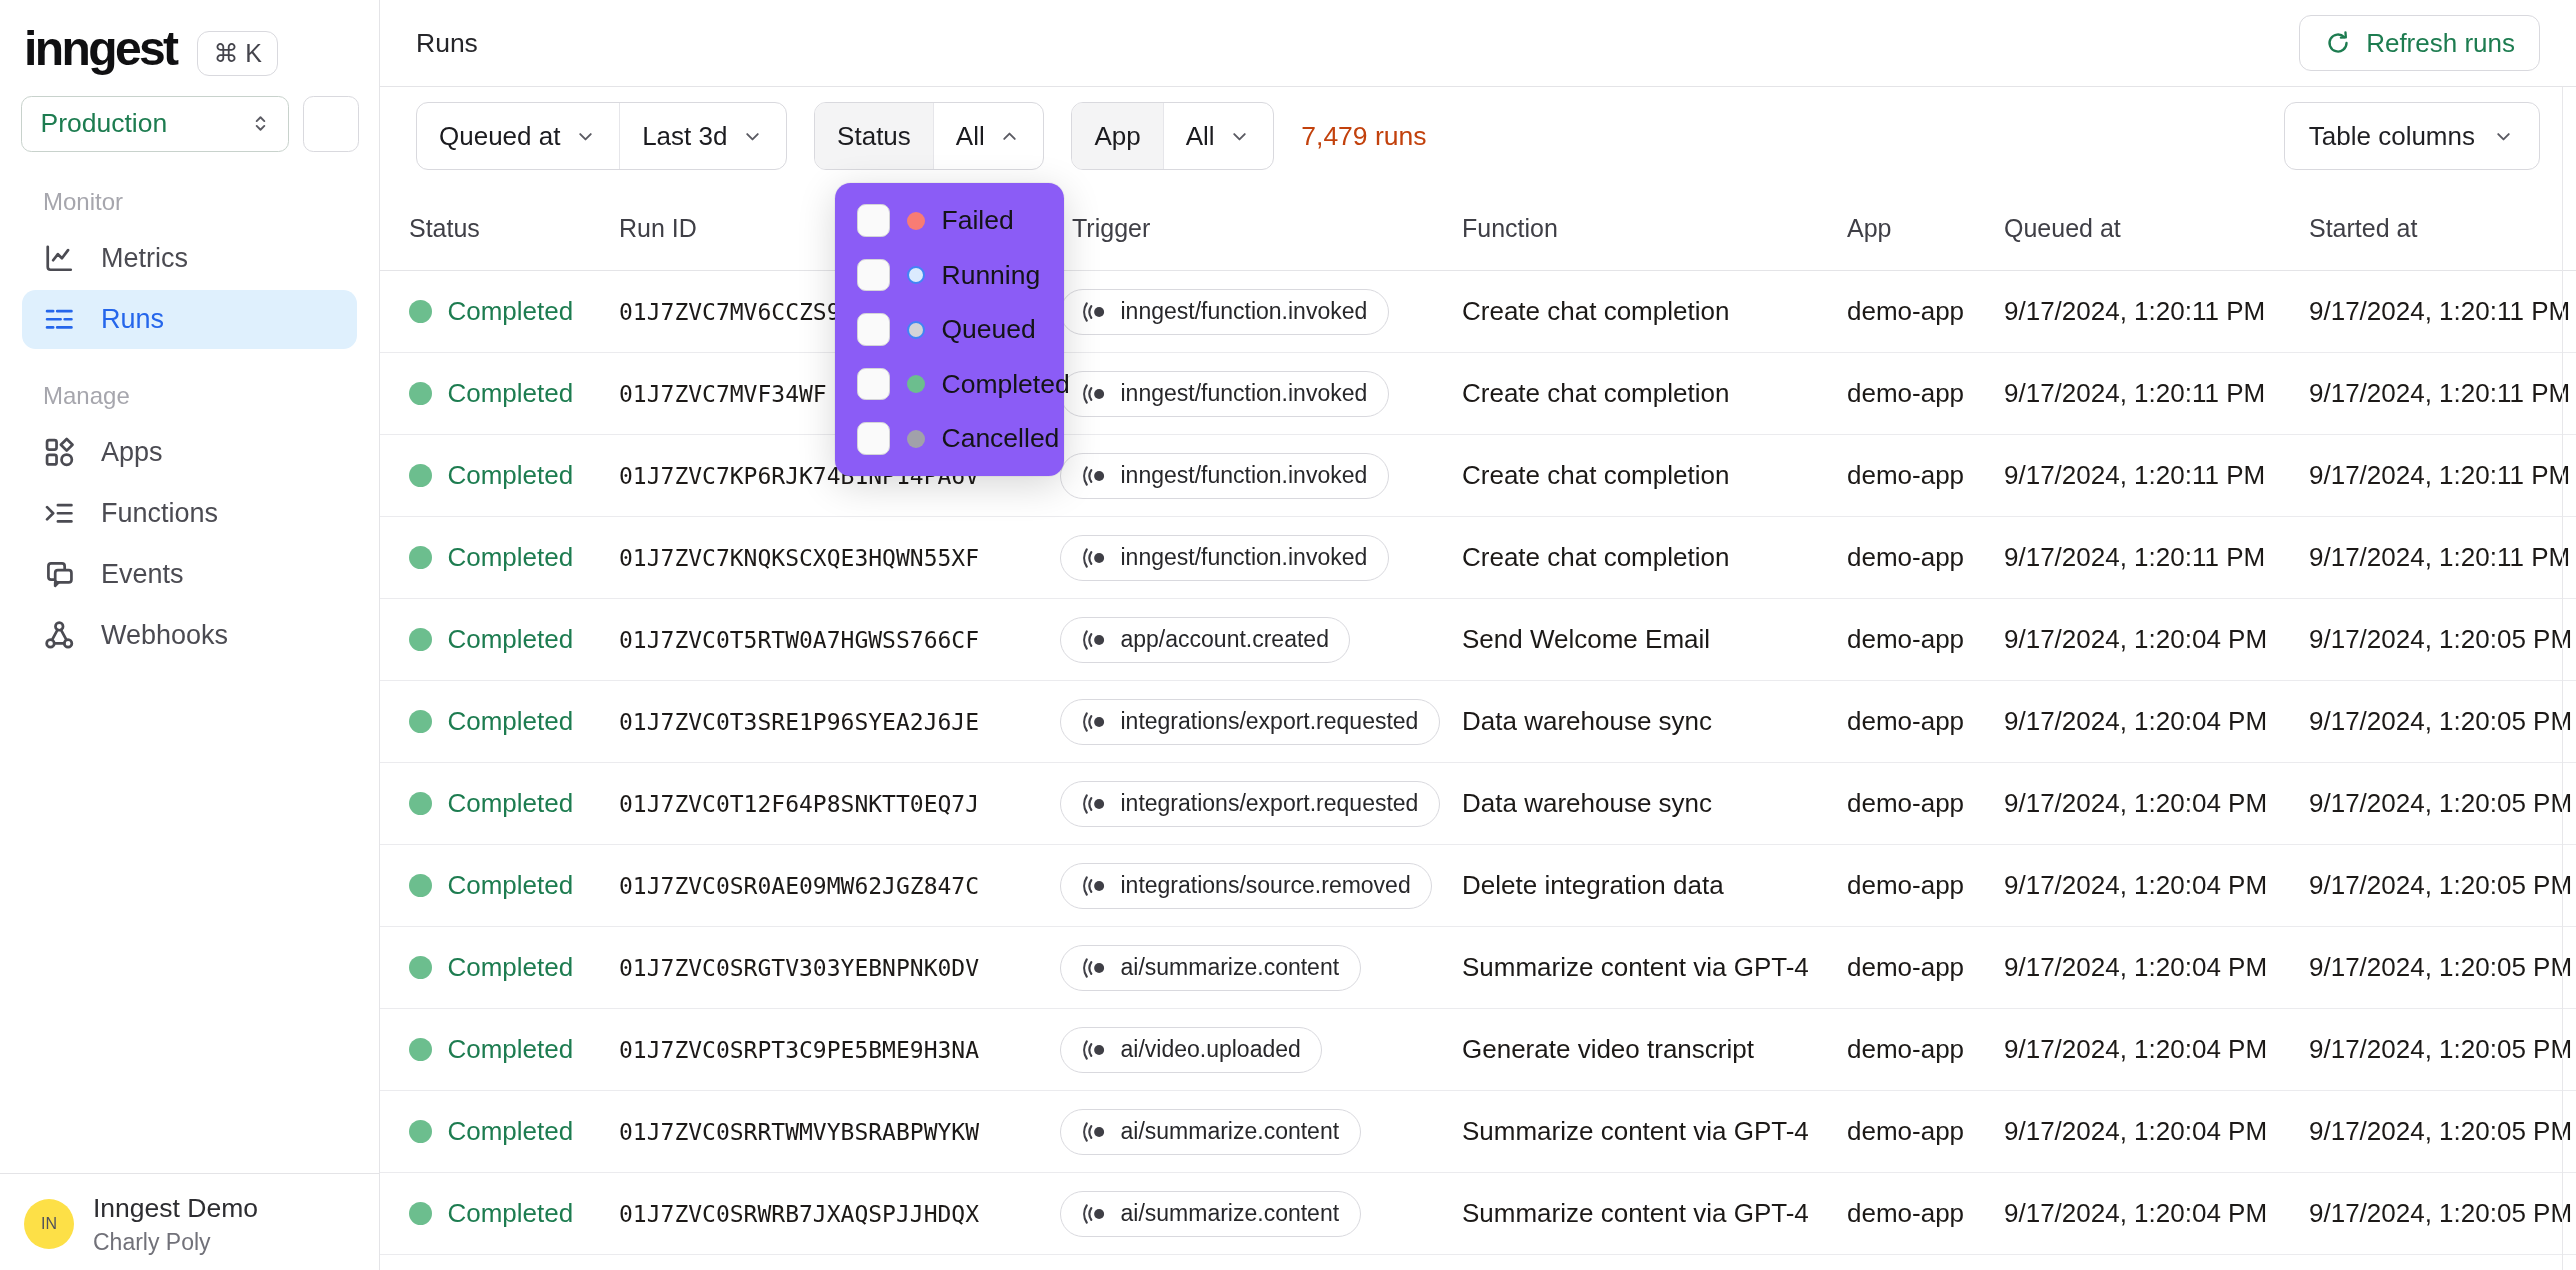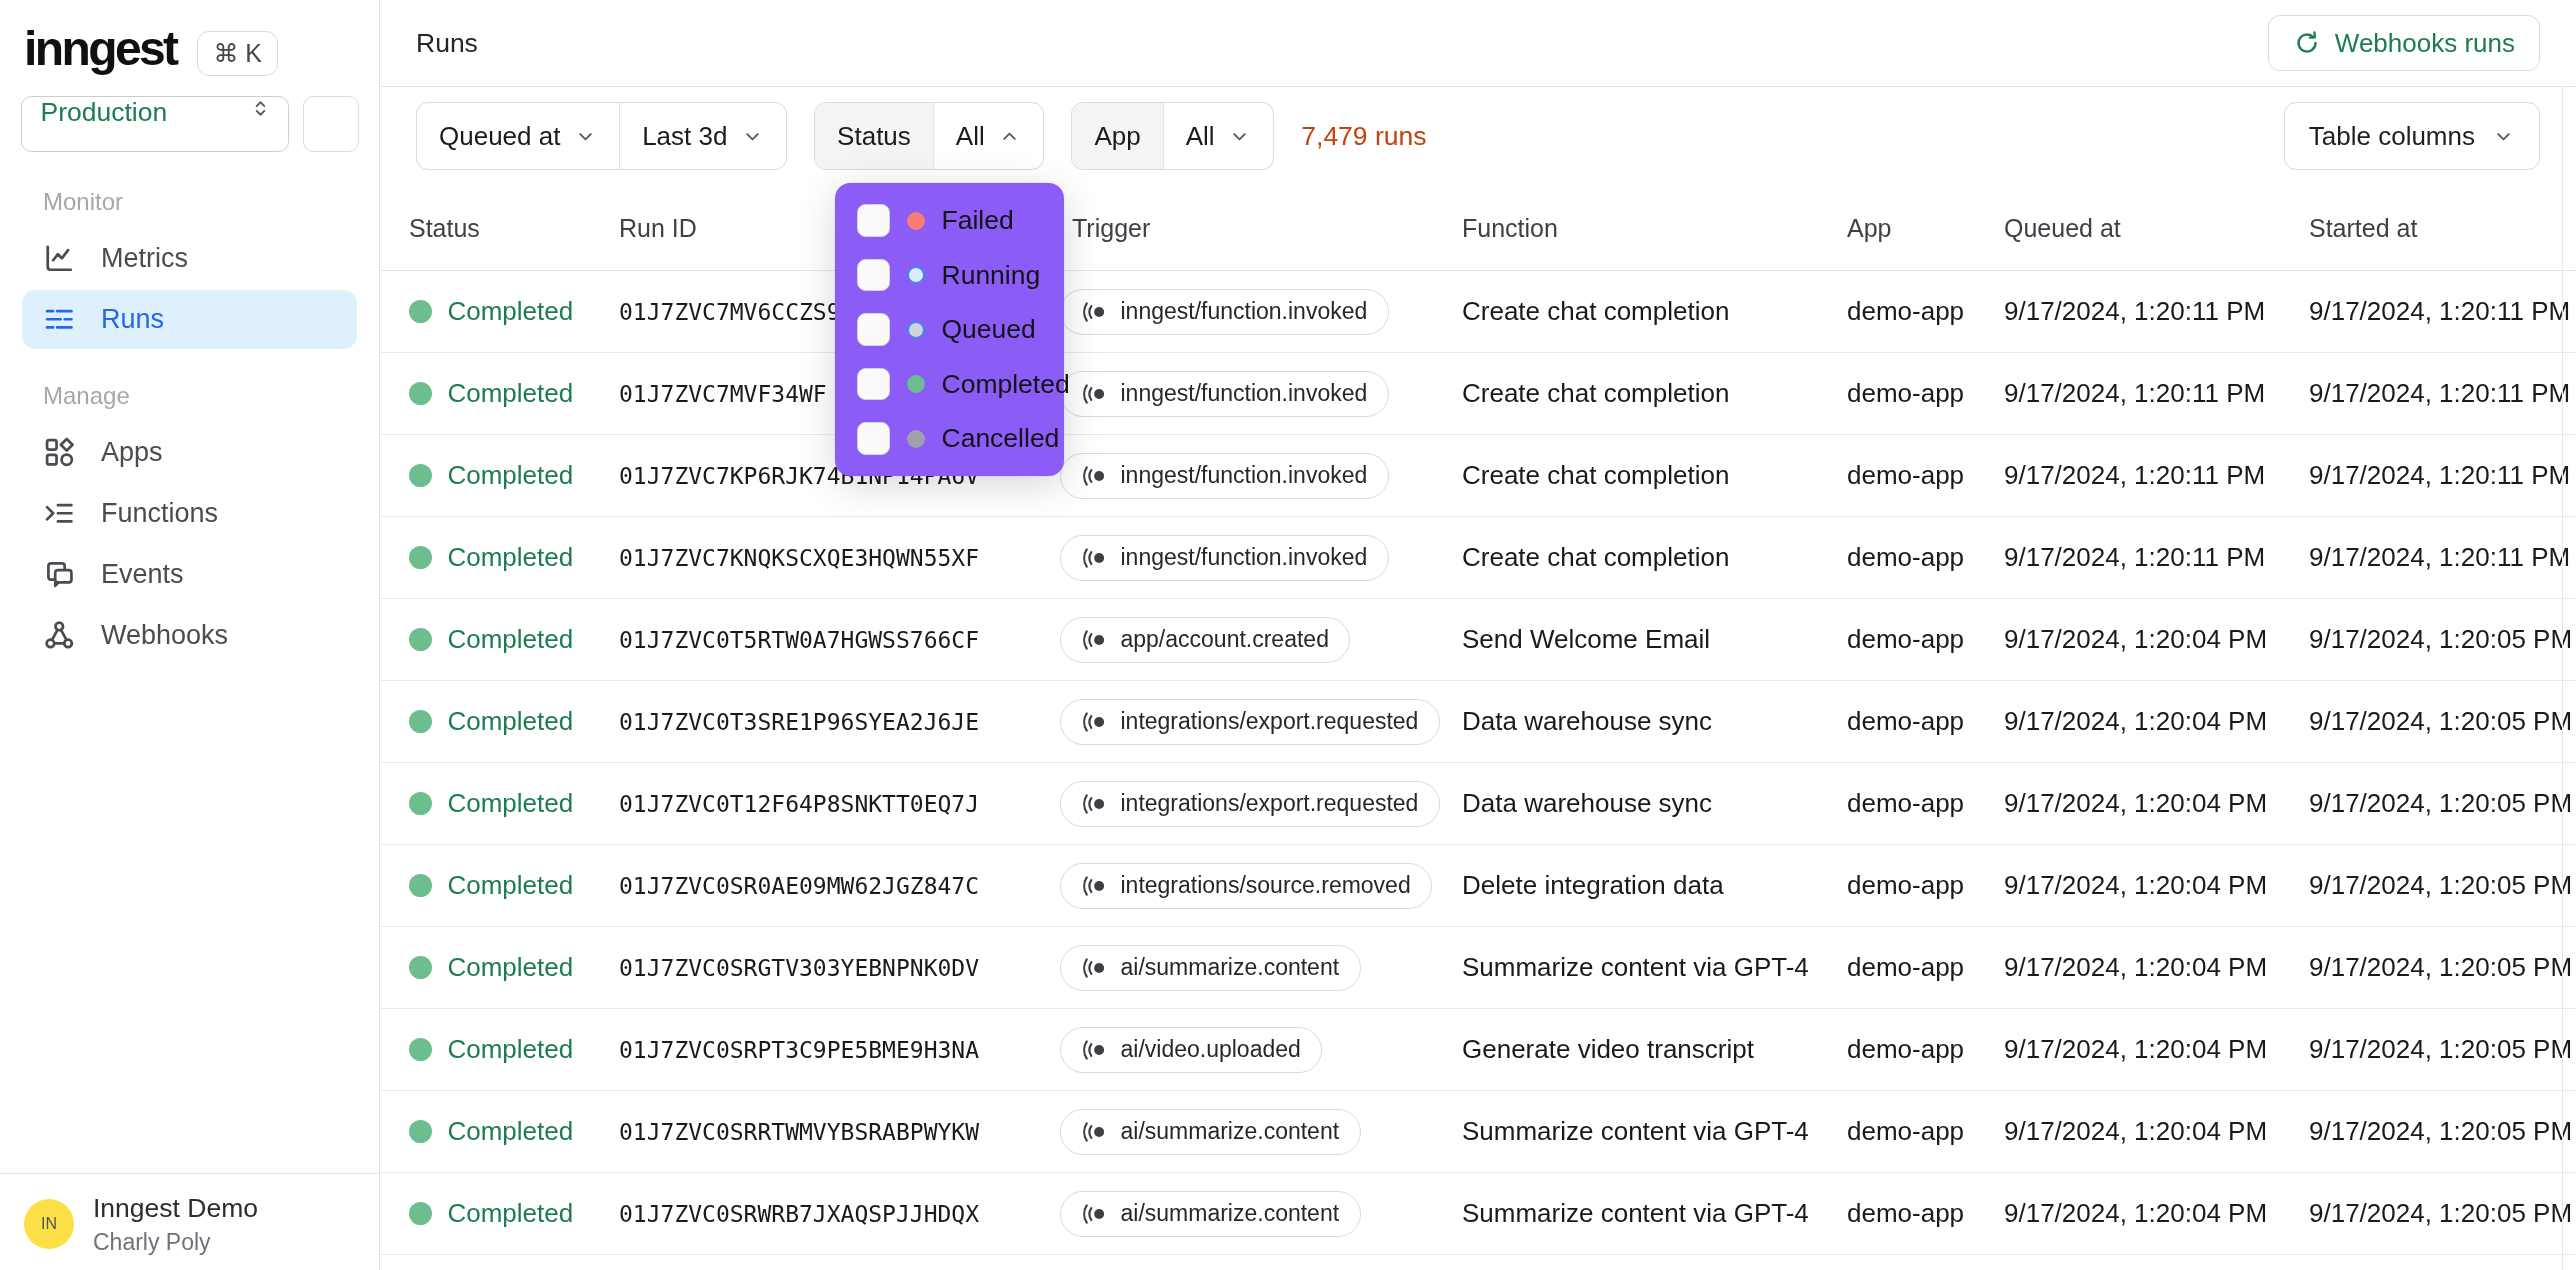--- a/index.html
+++ b/index.html
@@ -9,21 +9,21 @@
 
   
   .sidebar{width:380px;min-width:380px;box-sizing:border-box;border-right:0.9px solid #e4e4e7;
            display:flex;flex-direction:column;background:#fff}
   .logo-row{display:flex;align-items:flex-end;gap:20.5px;padding:20.5px 22px 6.8px 24px}
   .logo{font-size:48px;font-weight:bold;letter-spacing:-2.6px;color:#101012}
   .kbd{border:1.7px solid #d9d9de;border-radius:12px;padding:6.8px 15.4px;color:#44444c;font-size:25px;
        display:flex;gap:8.6px;align-items:center;cursor:pointer}
   .env-row{display:flex;gap:13.7px;padding:13.7px 20.5px 5.1px 20.5px}
   .env-select{flex:1;height:56px;box-sizing:border-box;border:1.7px solid #c8d2cc;border-radius:10.3px;
-              display:flex;justify-content:space-between;padding:0 15.4px 0 19px;
+              display:flex;align-items:center;justify-content:space-between;padding:0 15.4px 0 19px;
               font-size:26.5px;cursor:pointer}
   .env-btn{width:56px;height:56px;box-sizing:border-box;border:1.7px solid #d9d9de;border-radius:10.3px;
            display:flex;align-items:center;justify-content:center;color:#52525b;cursor:pointer}
   .section-label{color:#a6a6ad;font-size:24px;padding:31px 43px 10.3px}
   .nav-item{display:flex;align-items:center;gap:26px;margin:2.6px 22px;padding:13px 20.5px;
             border-radius:13.7px;color:#4b4b52;font-size:27px;cursor:pointer}
   .nav-item .nav-icon{color:#4b4b52;display:flex}
   .nav-item.active{background:#dff0fd;color:#2566eb}
   .nav-item.active .nav-icon{color:#2566eb}
   .nav-icon svg{width:32.5px;height:32.5px}
@@ -187,21 +187,21 @@
 <div class="main">
   <div class="page-header">
     <div class="page-title">Runs</div>
     <button class="refresh-btn" style="color:#1d7c50">
       <span id="refresh-ic">
           <svg viewBox="0 0 24 24" stroke="currentColor" stroke-width="2" fill="none" stroke-linecap="round" stroke-linejoin="round">
             <path d="M19.3 12a7.3 7.3 0 1 1-2-5"></path>
             <path d="M18.4 2.9l.3 4.2-4.2.3"></path>
           </svg>
         </span>
-      <span>Webhooks runs</span>
+      <span>Refresh runs</span>
     </button>
   </div>
 
   <div class="toolbar">
     <div class="fgroup">
       <div class="fseg">
         <span>Queued at</span>
         <span class="chev chev-down">
             <svg viewBox="0 0 24 24" stroke="currentColor" stroke-width="2" fill="none" stroke-linecap="round" stroke-linejoin="round">
               <path d="M6.5 9.5l5.5 5.5 5.5-5.5"></path>

